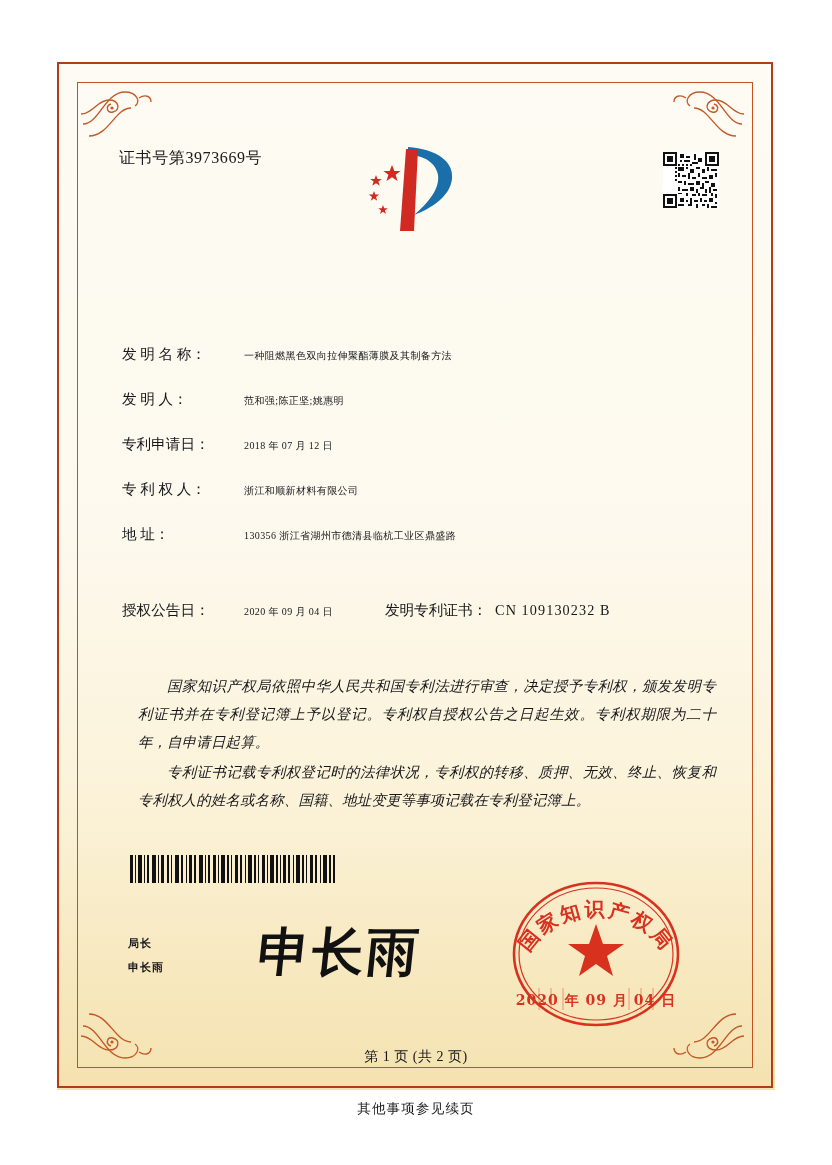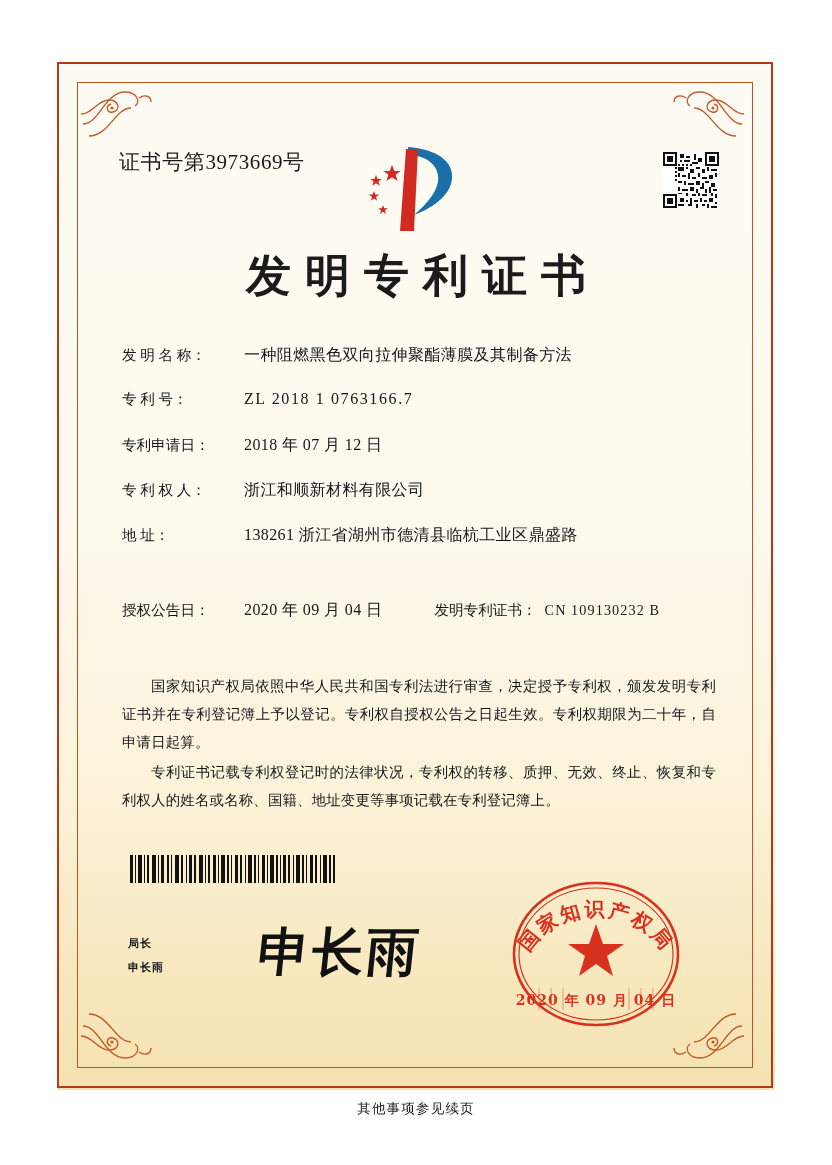--- a/index.html
+++ b/index.html
@@ -61,21 +61,21 @@
   .corner.tl { left: 79px;  top: 84px; }
   .corner.tr { left: 672px; top: 84px; transform: scaleX(-1); }
   .corner.bl { left: 79px;  top: 1004px; transform: scaleY(-1); }
   .corner.br { left: 672px; top: 1004px; transform: scale(-1,-1); }
 
   
   .cert-no {
     position: absolute;
     left: 119px;
     top: 148px;
-    font-size: 21px;
+    font-size: 16px;
     color: #1a1a1a;
     letter-spacing: .6px;
     font-family: "Liberation Serif", serif;
   }
 
   
   .logo {
     position: absolute;
     left: 362px;
     top: 143px;
@@ -125,21 +125,21 @@
   }
   .flabel {
     width: 122px;
     flex: 0 0 122px;
     letter-spacing: 0px;
     white-space: nowrap;
     font-size: 14.6px;
   }
   .fvalue {
     flex: 1 1 auto;
-    font-size: 16px;
+    font-size: 10px;
     letter-spacing: .4px;
   }
   .fvalue.mono {
     font-family: "Liberation Serif", serif;
     letter-spacing: 1.6px;
   }
   .frow.double .fvalue { flex: 0 0 auto; }
   .frow.double .flabel2 {
     margin-left: 52px;
     white-space: nowrap;
@@ -157,23 +157,24 @@
     position: absolute;
     left: 122px;
     top: 672px;
     width: 594px;
     font-size: 14.4px;
     line-height: 28px;
     color: #15171a;
     text-align: justify;
   }
   .paras p {
-    margin: 0 0 2px 0;
+    margin: 0 0 2px 16px;
     text-indent: 29px;
     letter-spacing: .2px;
+    font-style: italic;
   }
 
   
   .barcode {
     position: absolute;
     left: 130px;
     top: 855px;
     width: 205px;
     height: 28px;
   }
@@ -380,42 +381,41 @@
         <path d="M8 27h3v1H8z"></path>
           <path d="M13 27h2v1h-2z"></path>
           <path d="M17 27h1v2h-1z"></path>
           <path d="M20 27h2v1h-2z"></path>
         <path d="M23 27h1v2h-1z"></path>
           <path d="M25 28h3v1h-3z"></path>
       </g>
     </svg>
   </div>
 
-  <div class="main-title">发明专利证书</div>
 
   <div class="fields">
     <div class="frow">
       <div class="flabel">发 明 名 称：</div>
       <div class="fvalue">一种阻燃黑色双向拉伸聚酯薄膜及其制备方法</div>
     </div>
     <div class="frow">
-      <div class="flabel">专    利    号：</div>
-      <div class="fvalue mono">ZL 2018 1 0763166.7</div>
+      <div class="flabel">发    明    人：</div>
+      <div class="fvalue">范和强;陈正坚;姚惠明</div>
     </div>
     <div class="frow">
       <div class="flabel">专利申请日：</div>
       <div class="fvalue">2018 年 07 月 12 日</div>
     </div>
     <div class="frow">
       <div class="flabel">专 利 权 人：</div>
       <div class="fvalue">浙江和顺新材料有限公司</div>
     </div>
     <div class="frow">
       <div class="flabel">地        址：</div>
-      <div class="fvalue">138261 浙江省湖州市德清县临杭工业区鼎盛路</div>
+      <div class="fvalue">130356 浙江省湖州市德清县临杭工业区鼎盛路</div>
     </div>
     <div class="frow double">
       <div class="flabel">授权公告日：</div>
       <div class="fvalue">2020 年 09 月 04 日</div>
       <div class="flabel2">发明专利证书：</div>
       <div class="fvalue2">CN 109130232 B</div>
     </div>
   </div>
 
   <div class="paras">
@@ -509,15 +509,16 @@
         <line x1="30" y1="110" x2="30" y2="132"></line>
           <line x1="42" y1="110" x2="42" y2="132"></line>
         <line x1="54" y1="110" x2="54" y2="132"></line>
           <line x1="120" y1="110" x2="120" y2="132"></line>
         <line x1="132" y1="110" x2="132" y2="132"></line>
           <line x1="144" y1="110" x2="144" y2="132"></line>
       </g>
     </svg>
   </div>
 
+  <div class="page-no">第 1 页 (共 2 页)</div>
   <div class="outside-note">其他事项参见续页</div>
 
 </div>
 
 </body></html>

